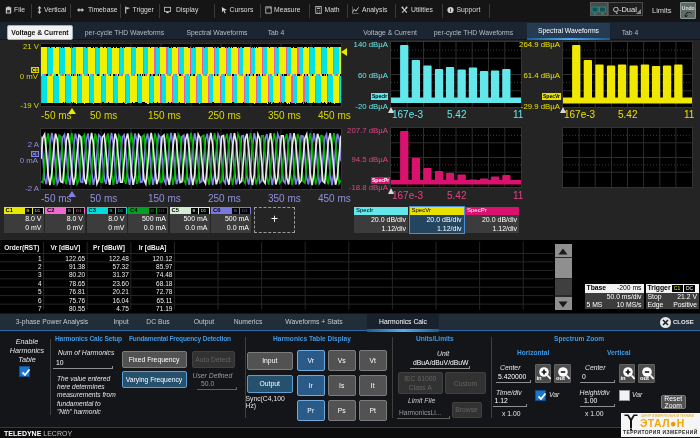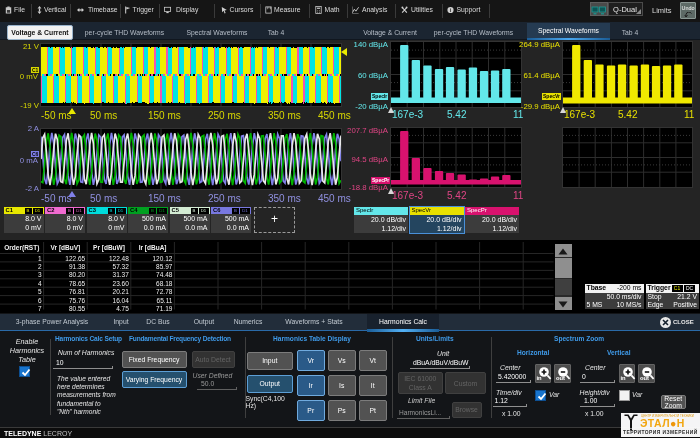--- a/index.html
+++ b/index.html
@@ -1025,21 +1025,21 @@
     <line x1="150" y1="0" x2="150" y2="60" stroke="#2e2e2e" stroke-width="1"></line>
     <line x1="180" y1="0" x2="180" y2="60" stroke="#2e2e2e" stroke-width="1"></line>
     <line x1="210" y1="0" x2="210" y2="60" stroke="#2e2e2e" stroke-width="1"></line>
     <line x1="240" y1="0" x2="240" y2="60" stroke="#2e2e2e" stroke-width="1"></line>
     <line x1="270" y1="0" x2="270" y2="60" stroke="#2e2e2e" stroke-width="1"></line>
     <line x1="0" y1="30.0" x2="300" y2="30.0" stroke="#2e2e2e" stroke-width="1"></line>
     <polyline points="0.0,7.5 1.8,27.6 3.6,49.7 5.4,55.2 7.2,39.6 9.0,15.8 10.8,4.0 12.7,14.1 14.5,37.5 16.3,54.7 18.1,51.0 19.9,29.7 21.7,8.6 23.5,5.6 25.3,23.1 27.1,46.4 28.9,55.9 30.7,43.7 32.5,19.9 34.3,4.6 36.1,10.7 38.0,33.1 39.8,52.8 41.6,53.4 43.4,34.3 45.2,11.6 47.0,4.4 48.8,18.8 50.6,42.6 52.4,55.8 54.2,47.3 56.0,24.2 57.8,6.0 59.6,8.0 61.4,28.5 63.3,50.3 65.1,55.0 66.9,38.7 68.7,15.1 70.5,4.0 72.3,14.8 74.1,38.4 75.9,54.9 77.7,50.5 79.5,28.8 81.3,8.1 83.1,5.9 84.9,23.9 86.7,47.1 88.6,55.9 90.4,42.9 92.2,19.0 94.0,4.4 95.8,11.4 97.6,34.0 99.4,53.2 101.2,53.0 103.0,33.3 104.8,10.9 106.6,4.6 108.4,19.6 110.2,43.4 112.0,55.9 113.9,46.6 115.7,23.3 117.5,5.7 119.3,8.5 121.1,29.4 122.9,50.8 124.7,54.7 126.5,37.8 128.3,14.3 130.1,4.0 131.9,15.6 133.7,39.3 135.5,55.2 137.3,49.9 139.2,27.8 141.0,7.6 142.8,6.2 144.6,24.9 146.4,47.8 148.2,55.8 150.0,42.0 151.8,18.2 153.6,4.3 155.4,12.0 157.2,34.9 159.0,53.6 160.8,52.5 162.7,32.4 164.5,10.3 166.3,4.8 168.1,20.5 169.9,44.2 171.7,56.0 173.5,45.9 175.3,22.4 177.1,5.3 178.9,9.0 180.7,30.3 182.5,51.4 184.3,54.4 186.1,36.9 188.0,13.6 189.8,4.1 191.6,16.4 193.4,40.1 195.2,55.4 197.0,49.3 198.8,26.9 200.6,7.2 202.4,6.6 204.2,25.8 206.0,48.5 207.8,55.6 209.6,41.2 211.4,17.4 213.3,4.2 215.1,12.7 216.9,35.8 218.7,54.0 220.5,52.0 222.3,31.5 224.1,9.7 225.9,5.0 227.7,21.3 229.5,45.0 231.3,56.0 233.1,45.2 234.9,21.6 236.7,5.1 238.6,9.6 240.4,31.3 242.2,51.9 244.0,54.1 245.8,36.0 247.6,12.9 249.4,4.1 251.2,17.2 253.0,41.0 254.8,55.6 256.6,48.6 258.4,26.0 260.2,6.7 262.0,7.1 263.9,26.7 265.7,49.1 267.5,55.4 269.3,40.4 271.1,16.6 272.9,4.1 274.7,13.4 276.5,36.7 278.3,54.4 280.1,51.5 281.9,30.6 283.7,9.1 285.5,5.3 287.3,22.2 289.2,45.7 291.0,56.0 292.8,44.4 294.6,20.7 296.4,4.8 298.2,10.1 300.0,32.2" fill="none" stroke="#8080e8" stroke-width="1.7"></polyline>
     <polyline points="0.0,52.5 1.8,53.6 3.6,34.9 5.4,12.0 7.2,4.3 9.0,18.2 10.8,42.1 12.7,55.8 14.5,47.8 16.3,24.8 18.1,6.2 19.9,7.6 21.7,27.9 23.5,49.9 25.3,55.2 27.1,39.3 28.9,15.6 30.7,4.0 32.5,14.3 34.3,37.8 36.1,54.7 38.0,50.8 39.8,29.4 41.6,8.5 43.4,5.7 45.2,23.3 47.0,46.6 48.8,55.9 50.6,43.4 52.4,19.6 54.2,4.5 56.0,10.9 57.8,33.4 59.6,53.0 61.4,53.2 63.3,34.0 65.1,11.3 66.9,4.4 68.7,19.0 70.5,42.9 72.3,55.9 74.1,47.1 75.9,23.9 77.7,5.9 79.5,8.1 81.3,28.8 83.1,50.5 84.9,54.9 86.7,38.4 88.6,14.8 90.4,4.0 92.2,15.1 94.0,38.7 95.8,55.0 97.6,50.3 99.4,28.5 101.2,7.9 103.0,6.0 104.8,24.2 106.6,47.3 108.4,55.8 110.2,42.6 112.0,18.7 113.9,4.4 115.7,11.6 117.5,34.3 119.3,53.4 121.1,52.8 122.9,33.0 124.7,10.7 126.5,4.6 128.3,19.9 130.1,43.7 131.9,55.9 133.7,46.4 135.5,23.0 137.3,5.5 139.2,8.6 141.0,29.7 142.8,51.0 144.6,54.6 146.4,37.5 148.2,14.1 150.0,4.0 151.8,15.8 153.6,39.6 155.4,55.3 157.2,49.7 159.0,27.5 160.8,7.5 162.7,6.4 164.5,25.2 166.3,48.0 168.1,55.7 169.9,41.8 171.7,17.9 173.5,4.2 175.3,12.2 177.1,35.2 178.9,53.8 180.7,52.4 182.5,32.1 184.3,10.1 186.1,4.8 188.0,20.7 189.8,44.4 191.6,56.0 193.4,45.7 195.2,22.1 197.0,5.2 198.8,9.2 200.6,30.6 202.4,51.6 204.2,54.3 206.0,36.6 207.8,13.3 209.6,4.1 211.4,16.6 213.3,40.4 215.1,55.5 216.9,49.1 218.7,26.6 220.5,7.0 222.3,6.8 224.1,26.1 225.9,48.7 227.7,55.6 229.5,40.9 231.3,17.1 233.1,4.1 234.9,12.9 236.7,36.1 238.6,54.1 240.4,51.9 242.2,31.2 244.0,9.5 245.8,5.1 247.6,21.6 249.4,45.2 251.2,56.0 253.0,44.9 254.8,21.3 256.6,5.0 258.4,9.7 260.2,31.6 262.0,52.1 263.9,54.0 265.7,35.7 267.5,12.6 269.3,4.2 271.1,17.4 272.9,41.3 274.7,55.6 276.5,48.4 278.3,25.7 280.1,6.6 281.9,7.2 283.7,27.0 285.5,49.3 287.3,55.4 289.2,40.1 291.0,16.3 292.8,4.1 294.6,13.6 296.4,37.0 298.2,54.5 300.0,51.3" fill="none" stroke="#00b400" stroke-width="1.7"></polyline>
     <polyline points="0.0,30.0 1.8,8.8 3.6,5.4 5.4,22.8 7.2,46.2 9.0,56.0 10.8,43.9 12.7,20.2 14.5,4.7 16.3,10.5 18.1,32.8 19.9,52.7 21.7,53.5 23.5,34.6 25.3,11.8 27.1,4.3 28.9,18.5 30.7,42.3 32.5,55.8 34.3,47.6 36.1,24.5 38.0,6.1 39.8,7.8 41.6,28.2 43.4,50.1 45.2,55.1 47.0,39.0 48.8,15.3 50.6,4.0 52.4,14.6 54.2,38.1 56.0,54.8 57.8,50.6 59.6,29.1 61.4,8.3 63.3,5.8 65.1,23.6 66.9,46.9 68.7,55.9 70.5,43.1 72.3,19.3 74.1,4.5 75.9,11.1 77.7,33.7 79.5,53.1 81.3,53.1 83.1,33.6 84.9,11.1 86.7,4.5 88.6,19.3 90.4,43.1 92.2,55.9 94.0,46.9 95.8,23.6 97.6,5.8 99.4,8.3 101.2,29.1 103.0,50.7 104.8,54.8 106.6,38.1 108.4,14.6 110.2,4.0 112.0,15.3 113.9,39.0 115.7,55.1 117.5,50.1 119.3,28.2 121.1,7.8 122.9,6.1 124.7,24.5 126.5,47.6 128.3,55.8 130.1,42.3 131.9,18.5 133.7,4.3 135.5,11.8 137.3,34.6 139.2,53.5 141.0,52.7 142.8,32.7 144.6,10.5 146.4,4.7 148.2,20.2 150.0,43.9 151.8,56.0 153.6,46.1 155.4,22.7 157.2,5.4 159.0,8.8 160.8,30.0 162.7,51.2 164.5,54.5 166.3,37.2 168.1,13.8 169.9,4.0 171.7,16.1 173.5,39.9 175.3,55.3 177.1,49.5 178.9,27.2 180.7,7.3 182.5,6.5 184.3,25.5 186.1,48.2 188.0,55.7 189.8,41.5 191.6,17.6 193.4,4.2 195.2,12.5 197.0,35.5 198.8,53.9 200.6,52.2 202.4,31.8 204.2,9.9 206.0,4.9 207.8,21.0 209.6,44.7 211.4,56.0 213.3,45.4 215.1,21.9 216.9,5.2 218.7,9.4 220.5,30.9 222.3,51.7 224.1,54.2 225.9,36.3 227.7,13.1 229.5,4.1 231.3,16.9 233.1,40.7 234.9,55.5 236.7,48.8 238.6,26.3 240.4,6.9 242.2,6.9 244.0,26.4 245.8,48.9 247.6,55.5 249.4,40.7 251.2,16.8 253.0,4.1 254.8,13.2 256.6,36.4 258.4,54.2 260.2,51.7 262.0,30.9 263.9,9.3 265.7,5.2 267.5,21.9 269.3,45.5 271.1,56.0 272.9,44.7 274.7,21.0 276.5,4.9 278.3,9.9 280.1,31.9 281.9,52.2 283.7,53.9 285.5,35.4 287.3,12.4 289.2,4.2 291.0,17.7 292.8,41.5 294.6,55.7 296.4,48.2 298.2,25.4 300.0,6.5" fill="none" stroke="#e8e8e8" stroke-width="1.7"></polyline>
   </svg>
-<div class="ylab" style="left:10px;top:124px;width:29px;color:#9090e0">2 A</div>
+<div class="ylab" style="left:10px;top:140px;width:29px;color:#9090e0">2 A</div>
 <div class="ylab" style="left:10px;top:156px;width:28px;color:#9090e0">0 mA</div>
 <div class="badge" style="left:31px;top:150.5px;background:#8080e8">C6</div>
 <div class="ylab" style="left:10px;top:184px;width:29px;color:#9090e0">-2 A</div>
 <div class="xlab" style="left:41px;top:193px;color:#9090e0">-50 ms</div>
 <div class="xlab" style="left:90px;top:193px;color:#9090e0">50 ms</div>
 <div class="xlab" style="left:148px;top:193px;color:#9090e0">150 ms</div>
 <div class="xlab" style="left:208px;top:193px;color:#9090e0">250 ms</div>
 <div class="xlab" style="left:268px;top:193px;color:#9090e0">350 ms</div>
 <div class="xlab" style="left:318px;top:193px;color:#9090e0">450 ms</div>
 <svg class="abs" style="left:68px;top:191px" width="8" height="6">

